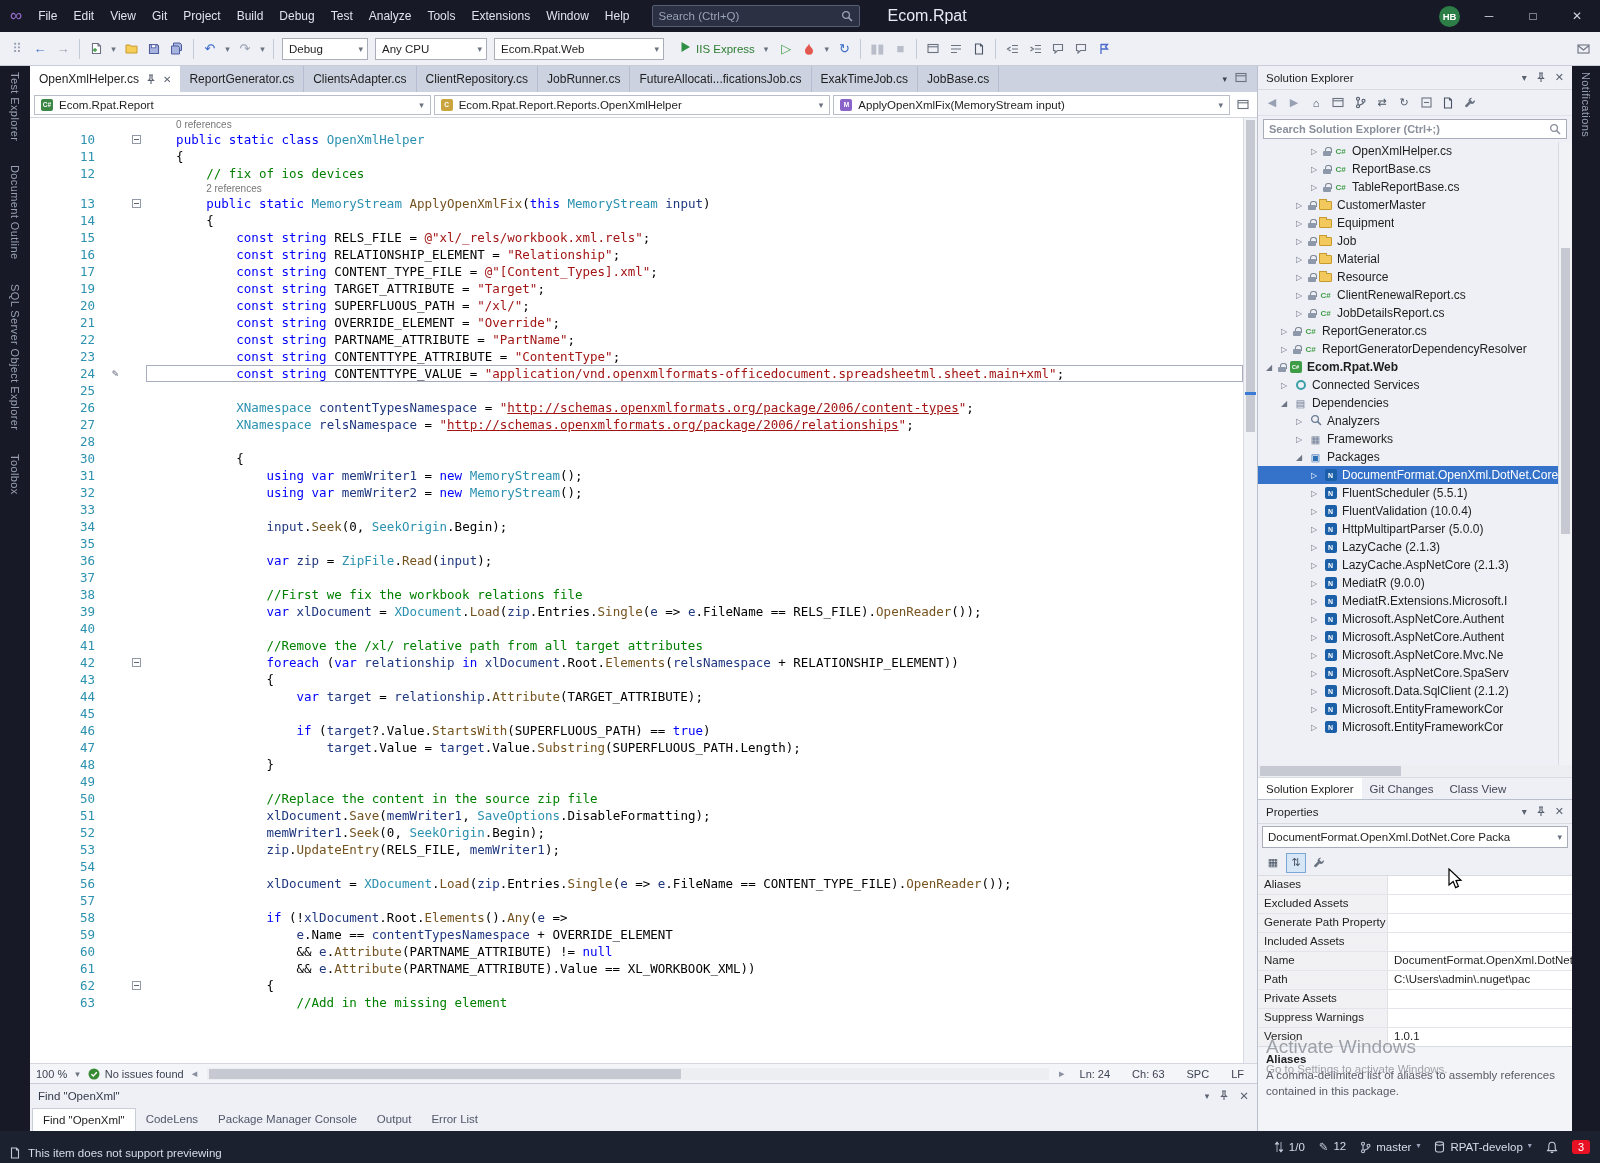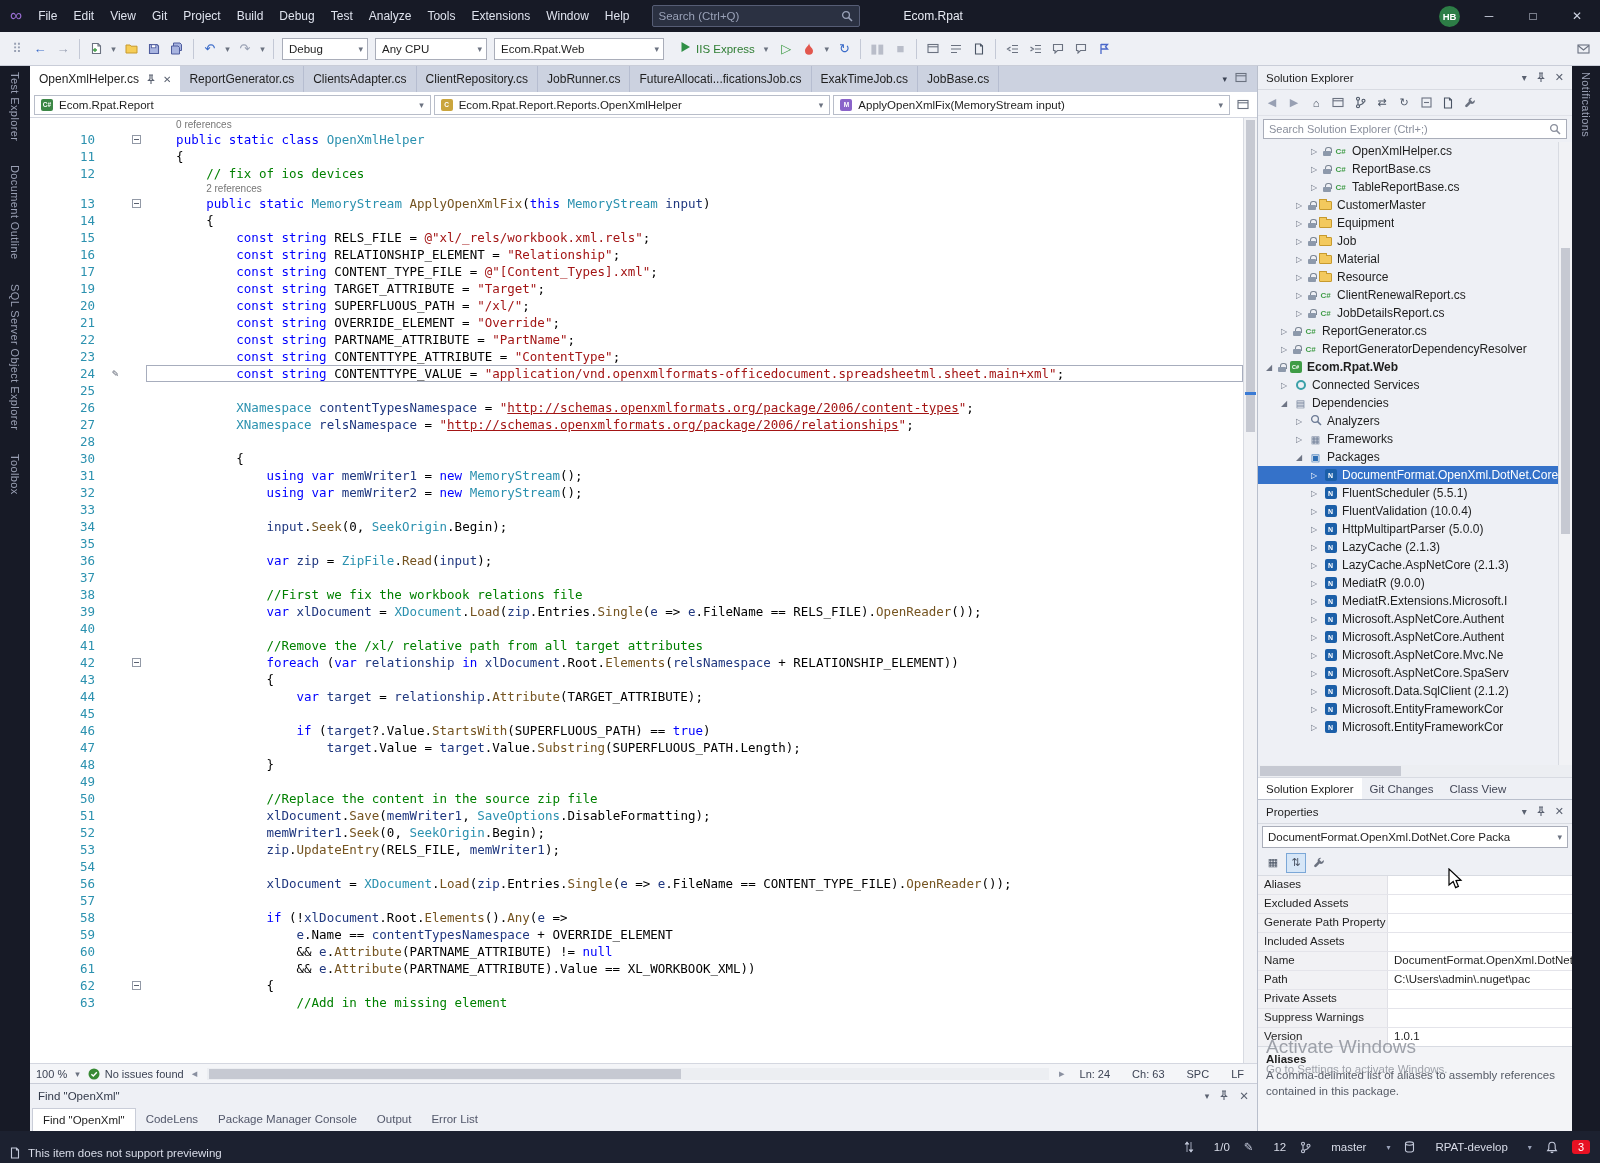--- a/index.html
+++ b/index.html
@@ -9,21 +9,21 @@
 
   
   .menubar { height:32px; background:#171a26; color:#dfe3ee; display:flex; align-items:center; padding:0 8px; flex:none; }
   .vs-logo { color:#9b6fd4; font-size:17px; margin:0 8px 0 2px; }
   .menu-items { display:flex; }
   .menu-item { padding:0 8px; line-height:32px; font-size:12px; cursor:default; }
   .qsearch { width:208px; height:22px; background:#2b3142; border:1px solid #565d75; border-radius:2px;
              display:flex; align-items:center; padding:0 6px; margin-left:14px; color:#9aa2b8; font-size:11.5px; }
   .qsearch .qtext { flex:1; white-space:nowrap; overflow:hidden; }
   .qsearch .sb-ico { color:#9aa2b8; }
-  .win-title { margin-left:44px; font-size:12px; color:#e8ebf4; }
+  .win-title { margin-left:28px; font-size:16px; color:#e8ebf4; }
   .mb-right { margin-left:auto; display:flex; align-items:center; gap:14px; }
   .avatar { width:21px; height:21px; border-radius:50%; background:#2d7d46; color:#fff; font-size:9.5px; font-weight:bold;
             display:flex; align-items:center; justify-content:center; }
   .win-btn { width:30px; text-align:center; color:#cfd4e2; font-size:12px; line-height:32px; }
 
   
   .toolbar { height:34px; background:#eef0f5; border-bottom:1px solid #c9cdd8; display:flex; align-items:center;
              padding:0 6px; gap:1px; flex:none; }
   .tb-ico { width:22px; height:24px; display:flex; align-items:center; justify-content:center; font-size:13px; color:#4a5464; }
   .tb-ico.small { width:11px; font-size:9px; }
@@ -111,21 +111,21 @@
   
   .rightdock { width:315px; flex:none; background:#eef0f5; border-left:1px solid #b9bfcc; display:flex; flex-direction:column; }
   .panel-title { height:24px; display:flex; align-items:center; padding:0 8px; font-size:11.5px; color:#1e1e1e;
                  border-bottom:1px solid #d8dbe2; }
   .panel-title .pt-icons { margin-left:auto; display:flex; gap:9px; color:#5a6170; align-items:center; font-size:10px; }
   .sepanel { flex:1; min-height:0; display:flex; flex-direction:column; }
   .se-toolbar { height:26px; display:flex; align-items:center; padding:0 4px; gap:2px; border-bottom:1px solid #e0e2e9; }
   .se-ico { width:20px; height:20px; display:flex; align-items:center; justify-content:center; font-size:11px; color:#4a5464; }
   .se-search { height:26px; padding:3px 5px; }
   .se-search-box { height:20px; background:#fff; border:1px solid #a9adb9; display:flex; align-items:center; padding:0 5px;
-                   color:#8a8f9c; font-size:11px; }
+                   color:#8a8f9c; font-size:11px;font-weight:bold; }
   .se-search-box .ph { flex:1; white-space:nowrap; overflow:hidden; }
   .se-tree-wrap { flex:1; min-height:0; position:relative; overflow:hidden; }
   .se-tree { position:absolute; inset:0 14px 0 0; overflow:hidden; }
   .tree-row { height:18px; display:flex; align-items:center; font-size:12px; color:#1e1e1e; white-space:nowrap; }
   .tree-row.selected { background:#3572c9; color:#fff; }
   .tree-arrow { width:12px; font-size:8px; color:#6e7585; flex:none; }
   .tree-row.selected .tree-arrow { color:#fff; }
   .ico-lock { width:8px; height:9px; position:relative; margin-right:2px; flex:none; }
   .ico-lock::before { content:""; position:absolute; left:1.5px; top:0; width:5px; height:5px;
                       border:1px solid #7c8694; border-bottom:none; border-radius:3px 3px 0 0; }
@@ -167,21 +167,21 @@
   .prop-val { flex:1; padding:2px 6px; color:#1e1e1e; white-space:nowrap; overflow:hidden; }
   .props-help { flex:1; padding:6px 8px; font-size:11.5px; background:#f3f4f7; overflow:hidden; }
   .props-help .ht { font-weight:bold; color:#1e1e1e; margin-bottom:3px; }
   .props-help .hd { color:#565b66; line-height:1.35; }
 
   
   .statusbar { height:32px; flex:none; background:#1c2130; color:#d8dce8; display:flex; align-items:center;
                padding:0 10px; font-size:11.5px; }
   .sb-left { display:flex; align-items:center; gap:8px;margin-top:12px; }
   .sb-right { margin-left:auto; display:flex; align-items:center; gap:14px; }
-  .sb-item { display:flex; align-items:center; gap:20px; }
+  .sb-item { display:flex; gap:5px; }
   .sb-ico { display:flex; align-items:center; color:#c3c9da; }
   .sb-caret { font-size:8px; color:#9aa2b8; }
   .badge { background:#e81123; color:#fff; border-radius:3px; padding:1px 6px; font-size:11px; }
 
   
   .watermark { position:absolute; left:1266px; top:1036px; color:#8f939c; opacity:.85; pointer-events:none; z-index:50; }
   .watermark .w1 { font-size:19px; }
   .watermark .w2 { font-size:11.5px; margin-top:5px; }
   .mouse-cursor { position:absolute; left:1448px; top:868px; z-index:100; pointer-events:none; }
 </style>

